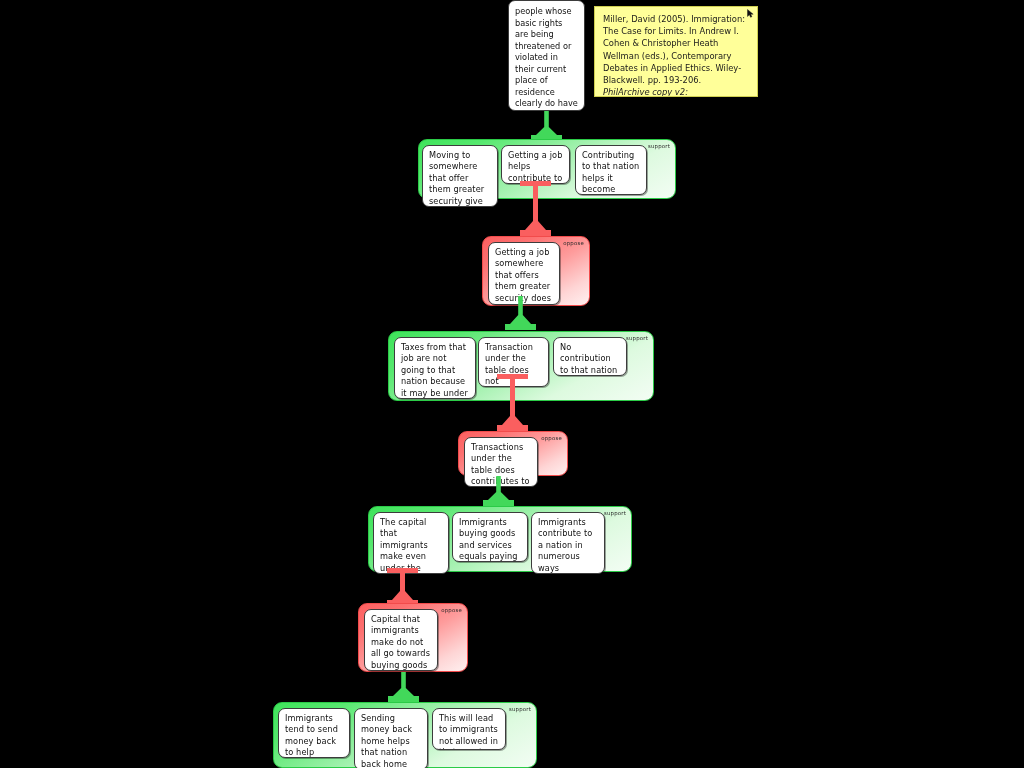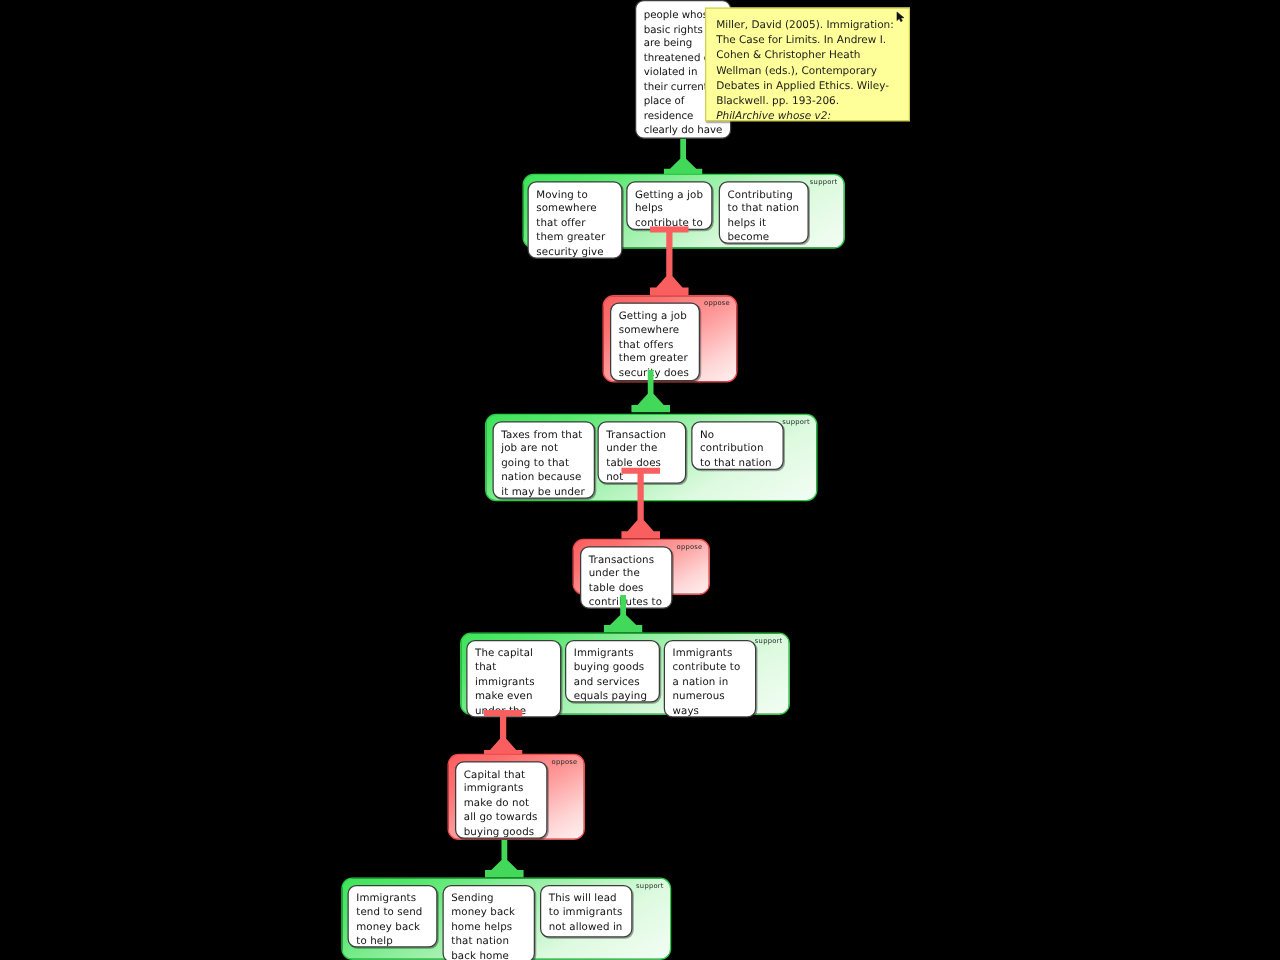--- a/index.html
+++ b/index.html
@@ -101,23 +101,23 @@
   }
   .connector svg { display: block; }
 </style>
 </head>
 <body>
 
 <div class="canvas">
 
   <div class="root-box" style="left:508px; top:0px; width:77px; height:111px;">people whose basic rights are being threatened or violated in their current place of residence clearly do have the right to move to somewhere that offers them greater security</div>
 
-  <div class="sticky-note" style="left:564px; top:6px; width:164px; height:91px;">
+  <div class="sticky-note" style="left:594px; top:6px; width:164px; height:91px;">
     <div>Miller, David (2005). Immigration: The Case for Limits. In Andrew I. Cohen &amp; Christopher Heath Wellman (eds.), Contemporary Debates in Applied Ethics. Wiley-Blackwell. pp. 193-206.</div>
-    <div class="italic">PhilArchive whose v2:</div>
+    <div class="italic">PhilArchive copy v2:</div>
 
     <span style="position:absolute; right:3px; top:2px; width:7px; height:9px;">
       <svg width="7" height="9" viewBox="0 0 7 9">
           <path d="M0.5 0.5 L0.5 7.5 L2.4 5.8 L3.6 8.3 L4.9 7.7 L3.7 5.3 L6.2 5.2 Z" fill="#111" stroke="#111" stroke-width="0.4"></path>
         </svg>
     </span>
   </div>
 
   <div class="connector" style="left:531px; top:111px; width:31px; height:30px;">
     <svg width="31" height="30" viewBox="0 0 31 30">

